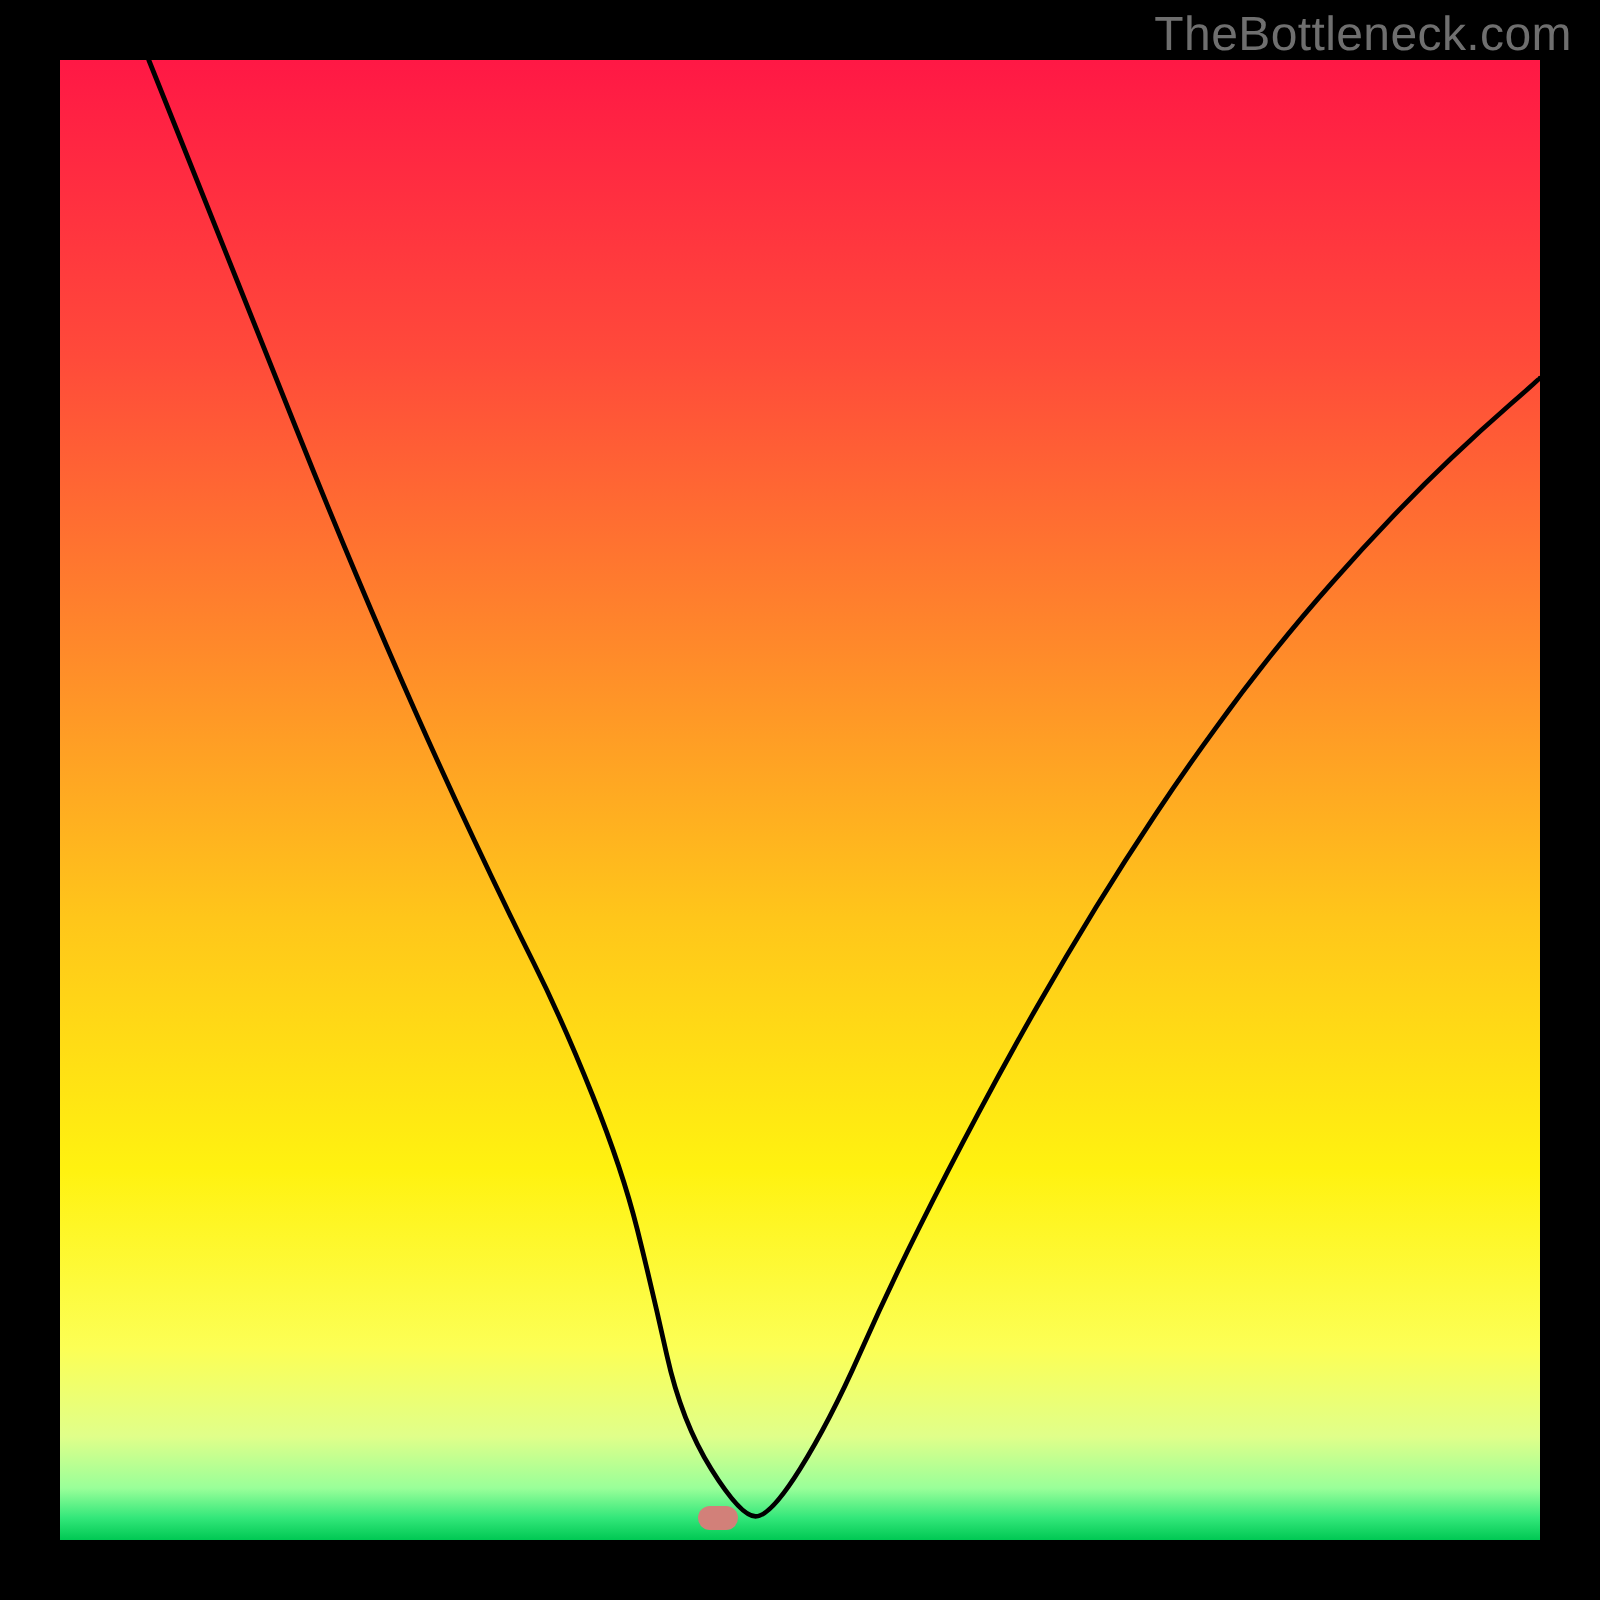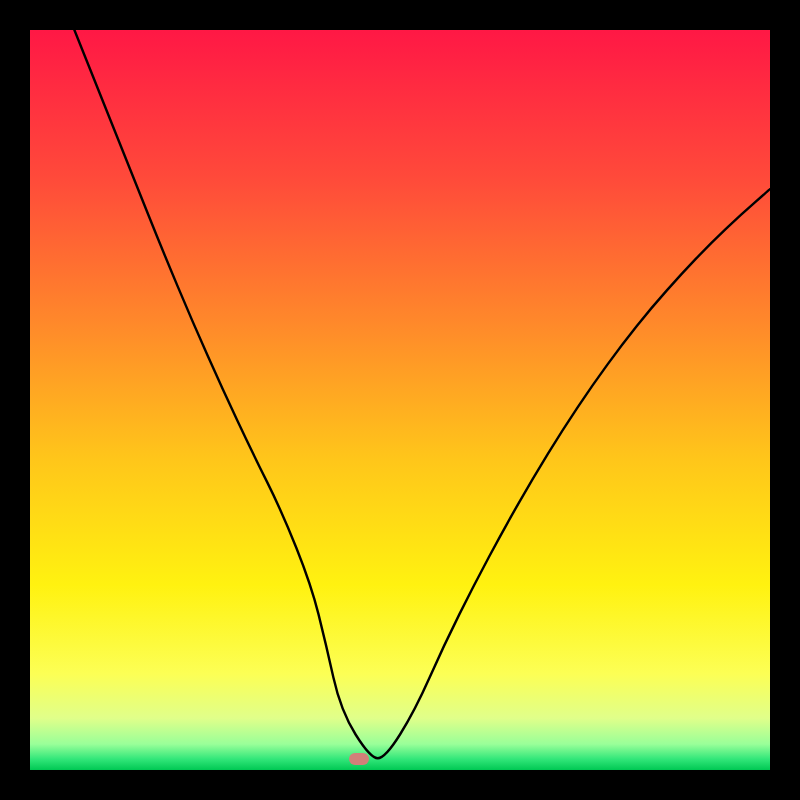--- a/index.html
+++ b/index.html
@@ -53,20 +53,21 @@
     border-radius: 6px / 6px;
     transform: translate(-50%, -50%);
     z-index: 5;
   }
 </style>
 </head>
 <body>
 
 <div class="frame">
 
+  <div class="watermark">TheBottleneck.com</div>
 
   <div class="plot-container">
 
     <svg class="gradient" viewBox="0 0 740 740" preserveAspectRatio="none">
       <defs>
         <linearGradient id="bg-grad" x1="0" y1="0" x2="0" y2="1">
             <stop offset="0%" stop-color="#ff1845"></stop>
             <stop offset="20%" stop-color="#ff4a3a"></stop>
             <stop offset="40%" stop-color="#ff8a2a"></stop>
             <stop offset="57.99999999999999%" stop-color="#ffc61a"></stop>

